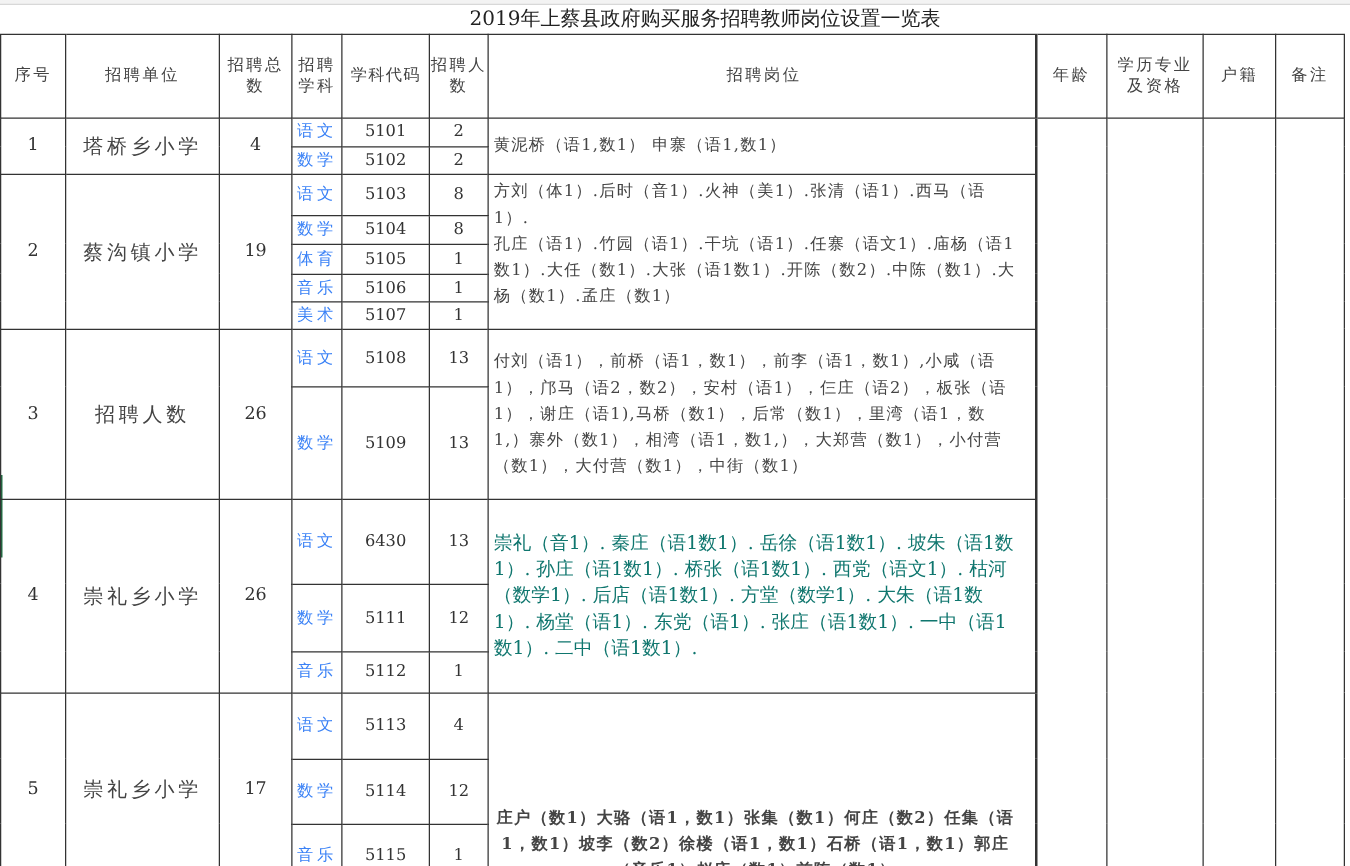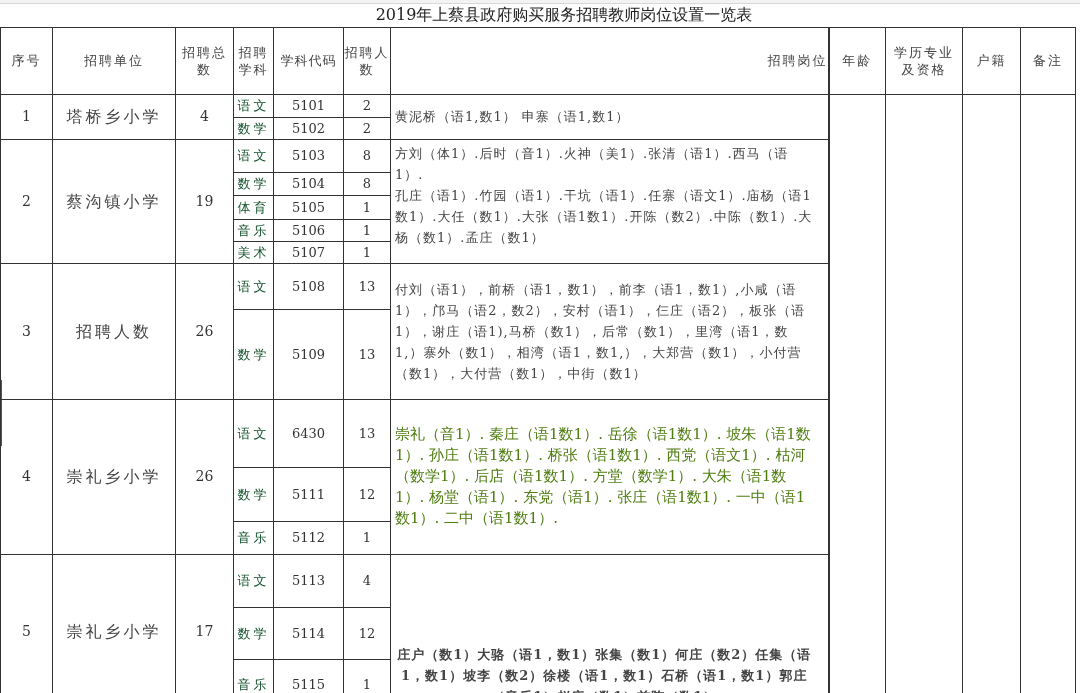--- a/index.html
+++ b/index.html
@@ -7,26 +7,26 @@
          font-family: "DejaVu Serif", "Liberation Serif", serif; color:#333; }
   .gridline-top { position:absolute; left:0; top:0; width:1080px; height:3px; background:#f3f3f3; border-bottom:1px solid #d8d8d8; }
   .green-mark { position:absolute; left:0; top:380px; width:2px; height:66px; background:#217346; }
   .sheet { position:absolute; left:0; top:3px; }
   table { border-collapse:collapse; table-layout:fixed; }
   td { border:1px solid #333; padding:0; text-align:center; vertical-align:middle;
        font-size:13px; line-height:17px; overflow:hidden; }
   td.title { border:none; border-bottom:1px solid #333; font-size:16px; height:23px; color:#222; letter-spacing:0; }
   td.title-left { border:none; border-bottom:1px solid #333; }
   td.hdr { font-size:13px; letter-spacing:2px; color:#444; }
-  td.hdr-left { text-align:right; padding-left:4px; }
+  td.hdr-left { text-align:center; padding-left:4px; }
   td.seq { font-size:14px; color:#333; }
   td.unit { letter-spacing:3px; font-size:16px; color:#444; }
-  td.subj { letter-spacing:3px; color:#14532d;margin-top:48px; }
+  td.subj { letter-spacing:3px; color:#3b82f6;margin-top:48px; }
   td.posts { text-align:left; vertical-align:top; padding:3px 14px 0 4px; font-size:13px; line-height:21px; color:#444; letter-spacing:1px; border-right:2px solid #333; }
-  td.posts.big { font-size:15px; line-height:21px; color:#4d7c0f; letter-spacing:0; padding-top:0; vertical-align:middle; }
+  td.posts.big { font-size:15px; line-height:21px; color:#0f766e; letter-spacing:0; padding-top:0; vertical-align:middle; }
   td.posts.center { text-align:center; vertical-align:bottom; padding-bottom:2px;font-weight:bold; }
   td.posts.mid { vertical-align:middle; padding-top:0; }
   td.blank { }
   .wrap { white-space:normal; word-break:break-all; }
 </style>
 </head>
 <body>
 
 <div class="gridline-top"></div>
 <div class="green-mark"></div>

